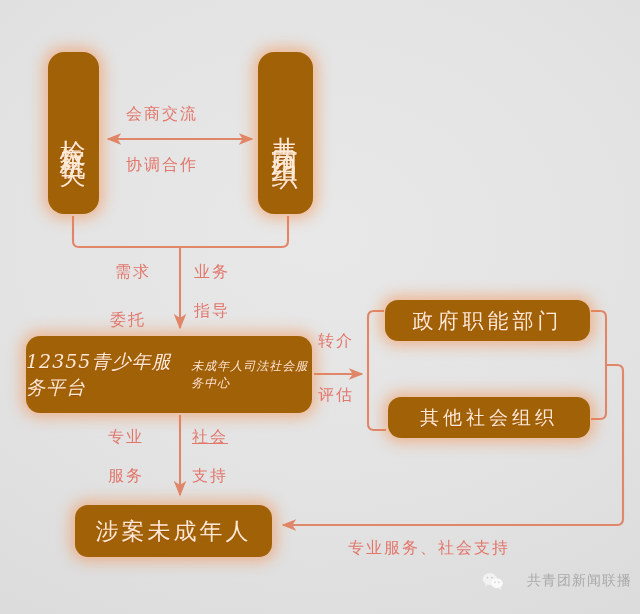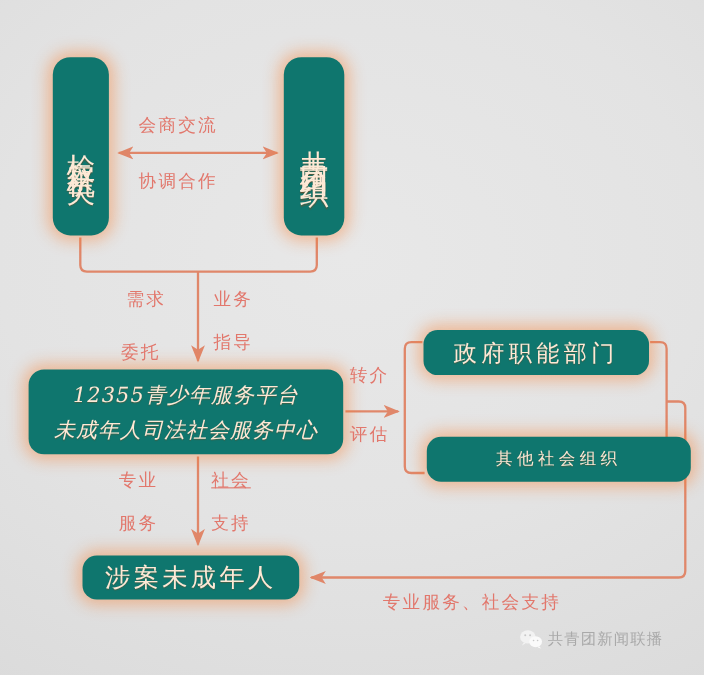--- a/index.html
+++ b/index.html
@@ -7,21 +7,21 @@
     width:640px;height:614px;
     font-family:"Liberation Sans","DejaVu Sans",sans-serif;
     background:radial-gradient(ellipse 120% 100% at 50% 38%, #e8e8e8 0%, #e3e3e3 42%, #dcdcdc 72%, #d4d4d4 100%);
     overflow:hidden;
   }
   #stage{position:relative;width:640px;height:614px;}
 
   
   .box{
     position:absolute;
-    background:#0f766e;
+    background:#a16207;
     color:#fde9d6;
     display:flex;align-items:center;justify-content:center;
     text-align:left;
     box-shadow:0 0 14px 5px rgba(249,122,40,.42);
     box-sizing:border-box;
     font-family:"DejaVu Serif","Liberation Serif",serif;
     letter-spacing:2px;
     text-shadow:0 1px 1px rgba(160,55,0,.35);
   }
   .box.vert{
@@ -31,29 +31,29 @@
     letter-spacing:7px;
     font-size:26px;
   }
   .box.wide{border-radius:13px;}
 
   #box-procuratorate{left:48px;top:52px;width:51px;height:162px;}
   #box-youth-league{left:258px;top:52px;width:55px;height:162px;}
 
   #box-platform{
     left:26px;top:336px;width:286px;height:77px;border-radius:14px;
-    flex-direction:column;gap:6px;
+    flex-direction:row;gap:6px;
     font-size:19px;font-style:italic;letter-spacing:1px;
   }
   #box-platform .l1{font-size:19px;}
-  #box-platform .l2{font-size:19px;}
+  #box-platform .l2{font-size:12px;}
 
   #box-gov{left:385px;top:300px;width:205px;height:41px;font-size:21px;letter-spacing:4px;}
-  #box-other-org{left:388px;top:397px;width:240px;height:41px;font-size:15px;letter-spacing:4px;}
-  #box-minors{left:75px;top:505px;width:197px;height:40px;font-size:23px;letter-spacing:3px;}
+  #box-other-org{left:388px;top:397px;width:202px;height:41px;font-size:19px;letter-spacing:4px;}
+  #box-minors{left:75px;top:505px;width:197px;height:52px;font-size:23px;letter-spacing:3px;}
 
   
   #wires{position:absolute;left:0;top:0;width:640px;height:614px;}
 
   
   .lbl{
     position:absolute;
     color:#e2776c;
     font-family:"DejaVu Serif","Liberation Serif",serif;
     font-size:16px;
@@ -70,22 +70,22 @@
   #lbl-assess{left:318px;top:385px;}
   #lbl-professional{left:108px;top:427px;}
   #lbl-service{left:108px;top:466px;}
   #lbl-social{left:192px;top:427px;text-decoration:underline;}
   #lbl-support{left:192px;top:466px;}
   #lbl-protect{left:348px;top:498px;}
   #lbl-prof-support{left:348px;top:538px;font-family:Liberation Serif, serif;}
 
   
   #watermark{
-    position:absolute;left:472px;top:572px;
-    display:flex;align-items:center;gap:4px;
+    position:absolute;left:482px;top:572px;
+    display:flex;align-items:center;gap:23px;
     color:#a9a9a9;font-size:14px;
     font-family:"DejaVu Sans","Liberation Sans",sans-serif;
     letter-spacing:1px;
   }
   #watermark .wicon{width:22px;height:18px;display:block;}
 </style>
 </head>
 <body>
 
 <div id="stage">

